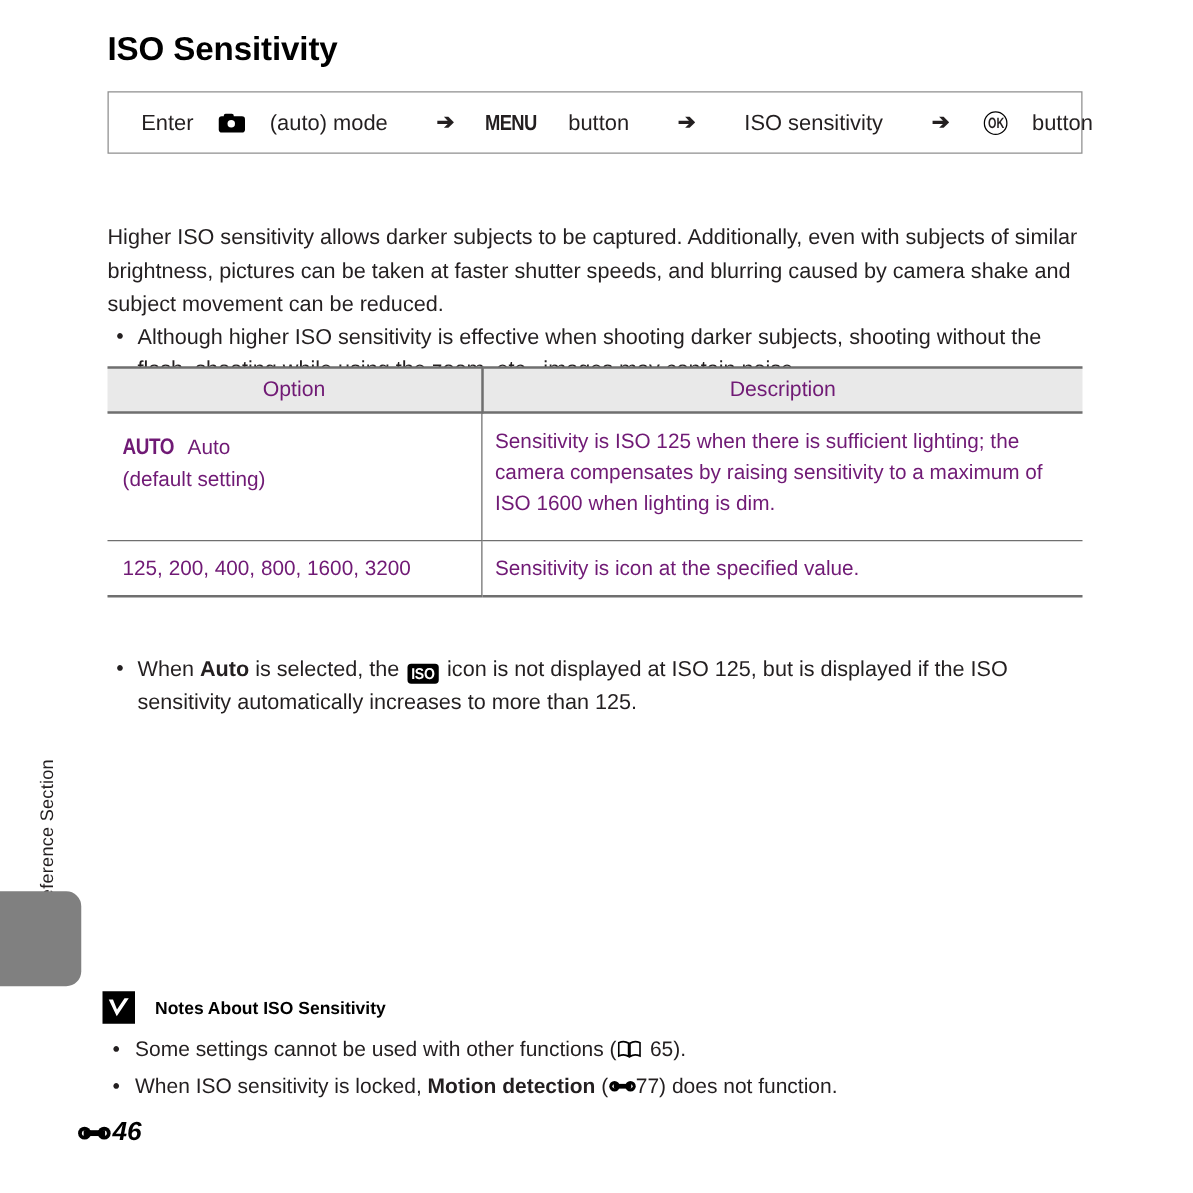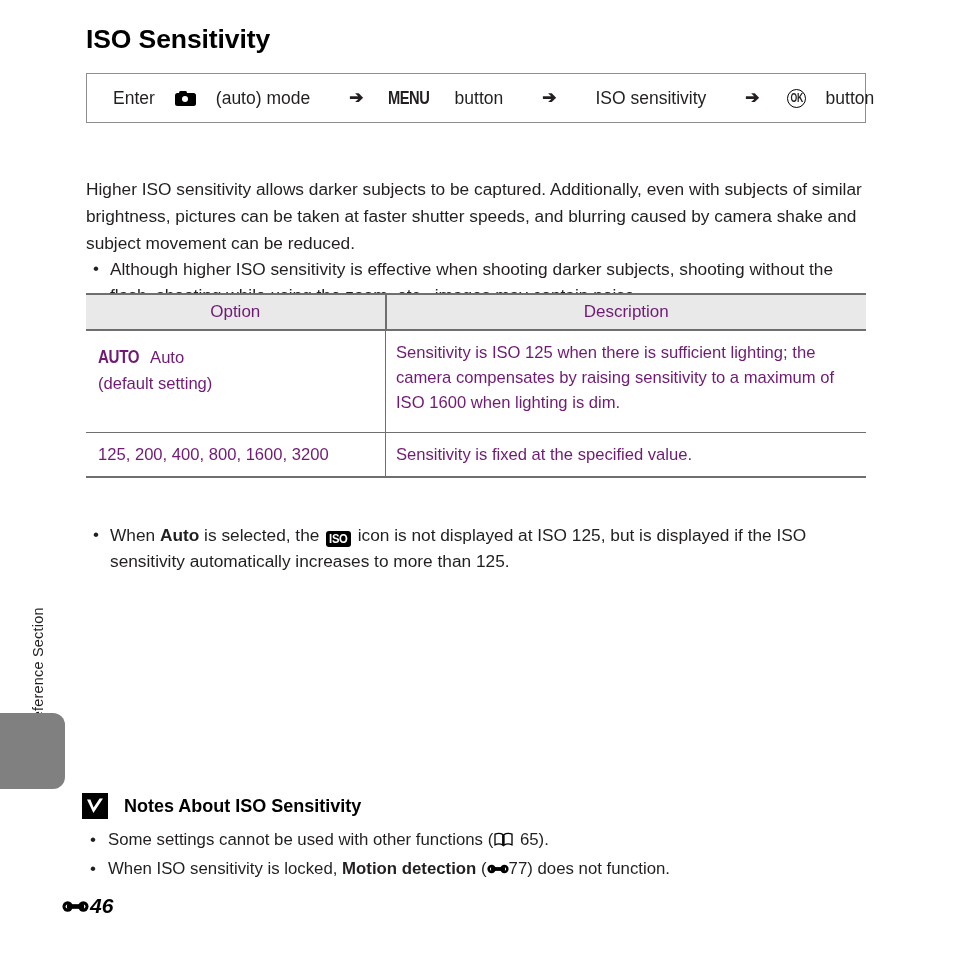--- a/index.html
+++ b/index.html
@@ -299,21 +299,21 @@
   .icon-warn {
     width: 26px;
     height: 26px;
     background: #000;
     position: relative;
     flex: 0 0 26px;
   }
   .icon-warn svg { position: absolute; left: 3px; top: 3px; }
   .notes-title {
     margin-left: 16px;
-    font-size: 18px;
+    font-size: 14px;
     font-weight: bold;
     color: #000;
     white-space: nowrap;
   }
   .n1 { left: 86px; top: 827px; width: 780px; }
   .n2 { left: 86px; top: 856px; width: 780px; }
   .note-row { font-size: 16.8px; line-height: 26px; }
   .note-row .bullet-dot { width: 22px; flex: 0 0 22px; padding-left: 4px; }
 
   
@@ -384,21 +384,21 @@
     <tbody>
       <tr class="row-auto">
         <td class="cell-opt">
           <span class="icon-auto">AUTO</span><span class="auto-word">Auto</span>
           <span class="default-line">(default setting)</span>
         </td>
         <td>Sensitivity is ISO 125 when there is sufficient lighting; the camera compensates by raising sensitivity to a maximum of ISO 1600 when lighting is dim.</td>
       </tr>
       <tr class="row-fixed">
         <td class="cell-opt">125, 200, 400, 800, 1600, 3200</td>
-        <td>Sensitivity is fixed at the specified value.</td>
+        <td>Sensitivity is icon at the specified value.</td>
       </tr>
     </tbody>
   </table>
 
 
   <div class="bullet-row b2">
     <div class="bullet-dot">•</div>
     <div class="bullet-text">
       <span>When </span><b>Auto</b><span> is selected, the </span><span class="icon-iso"><span>ISO</span></span><span> icon is not displayed at ISO 125, but is displayed if the ISO sensitivity automatically increases to more than 125.</span>
     </div>

